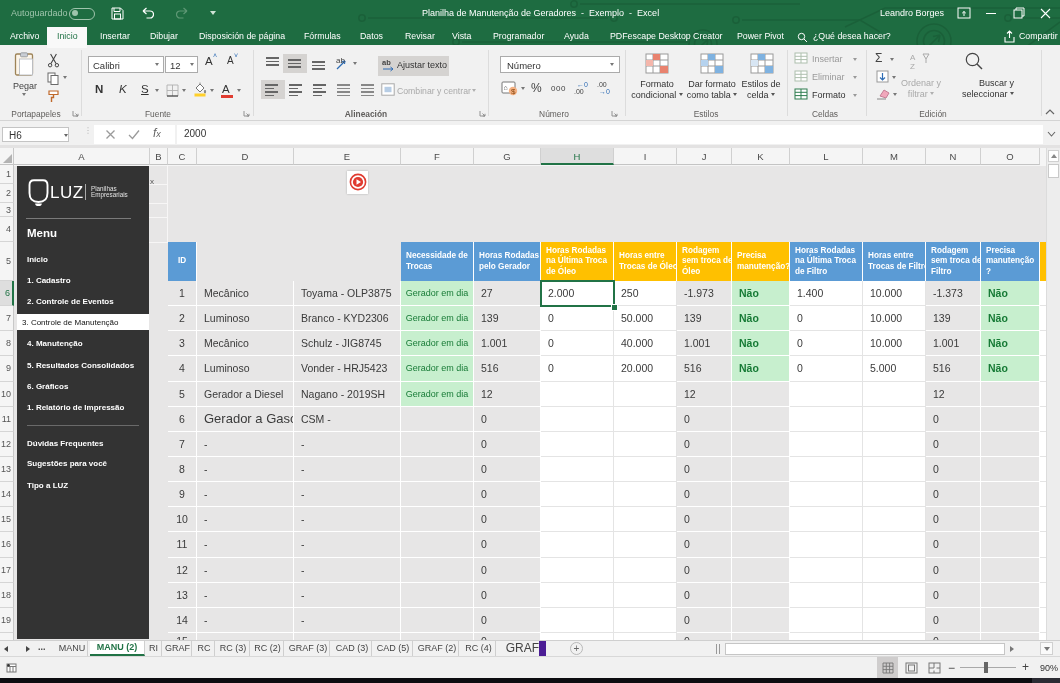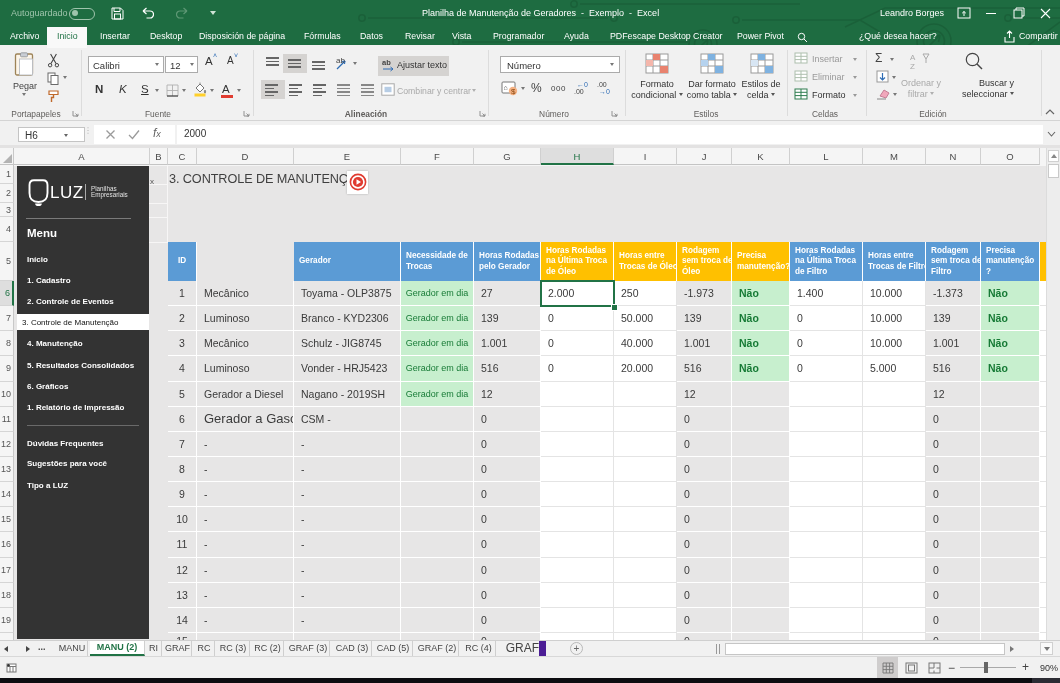--- a/index.html
+++ b/index.html
@@ -101,36 +101,36 @@
 <path d="M995 70 L1060 22"></path>
 <path d="M1014 18 L1060 18"></path>
         <circle cx="1008" cy="18" r="3.2"></circle>
 <path d="M742 20 L860 20 L880 32"></path>
         <circle cx="736" cy="20" r="3.2"></circle>
 </g>
     </svg>
 <span class="abs" style="left:47px;top:0;width:40px;height:21px;background:#f9f9f9;"></span>
 <span class="tabtxt" style="left:10px;">Archivo</span>
 <span class="tabtxt" style="left:100px;">Insertar</span>
-<span class="tabtxt" style="left:150px;">Desktop</span>
+<span class="tabtxt" style="left:150px;">Dibujar</span>
 <span class="tabtxt" style="left:199px;">Disposición de página</span>
 <span class="tabtxt" style="left:304px;">Fórmulas</span>
 <span class="tabtxt" style="left:360px;">Datos</span>
 <span class="tabtxt" style="left:405px;">Revisar</span>
 <span class="tabtxt" style="left:452px;">Vista</span>
 <span class="tabtxt" style="left:493px;">Programador</span>
 <span class="tabtxt" style="left:564px;">Ayuda</span>
 <span class="tabtxt" style="left:610px;">PDFescape Desktop Creator</span>
 <span class="tabtxt" style="left:737px;">Power Pivot</span>
 <span class="abs" style="left:57px;top:3.5px;font-size:8.8px;color:#217346;">Inicio</span>
 <svg class="abs" style="left:797px;top:5px" width="11" height="11" viewBox="0 0 11 11">
 <circle cx="4.5" cy="4.5" r="3.2" stroke="#fff" fill="none"></circle>
       <path d="M7 7 L10 10" stroke="#fff"></path>
     </svg>
-<span class="tabtxt" style="left:859px;">¿Qué desea hacer?</span>
+<span class="tabtxt" style="left:813px;">¿Qué desea hacer?</span>
 <svg class="abs" style="left:1003px;top:3px" width="13" height="13" viewBox="0 0 13 13">
 <path d="M2 7 L2 12 L11 12 L11 7 M6.5 1 L6.5 8 M4 3.5 L6.5 1 L9 3.5" stroke="#fff" fill="none" stroke-width="1.1"></path>
     </svg>
 <span class="tabtxt" style="left:1019px;">Compartir</span>
 </div>
 <div class="abs" style="left:0;top:45px;width:1060px;height:3px;background:#f1f1f1;"></div>
 <div class="abs" style="left:47px;top:45px;width:40px;height:3px;background:#f9f9f9;"></div>
 <div class="abs" id="ribbon">
 <div class="gsep" style="left:81px;"></div>
 <div class="gsep" style="left:253px;"></div>
@@ -362,21 +362,21 @@
 <svg class="abs" style="left:964px;top:3px" width="21" height="21" viewBox="0 0 21 21">
 <circle cx="8.5" cy="8.5" r="6.2" stroke="#444" fill="none" stroke-width="1.2"></circle>
 <path d="M13 13 L18 18" stroke="#444" stroke-width="1.4"></path>
     </svg>
 <div class="abs" style="left:938px;top:30px;width:76px;text-align:right;font-size:9px;color:#333;line-height:11px;">Buscar y<br>seleccionar <span style="display:inline-block;width:0;height:0;border-left:2.8px solid transparent;border-right:2.8px solid transparent;border-top:3.2px solid #555;vertical-align:2px;"></span></div>
 <svg class="abs" style="left:1045px;top:60px" width="10" height="8" viewBox="0 0 10 8">
 <path d="M1 6 L5 2 L9 6" stroke="#666" fill="none" stroke-width="1.2"></path>
     </svg>
 </div>
 <div class="abs" id="fbar">
-<div class="combo" style="left:18px;top:6px;width:67px;height:15px;border-color:#c4c4c4;">
+<div class="combo" style="left:2px;top:6px;width:67px;height:15px;border-color:#c4c4c4;">
       <span style="position:absolute;left:6px;top:1.5px;font-size:10px;color:#333;">H6</span>
     </div>
 <span class="da" style="left:64px;top:12.5px;border-top-color:#666;"></span>
 <div class="abs" style="left:84px;top:8px;width:3px;height:14px;color:#b0b0b0;font-size:8px;line-height:3.8px;">⋮</div>
 <div class="abs" style="left:94px;top:4px;width:81px;height:19px;background:#fff;"></div>
 <svg class="abs" style="left:105px;top:8px" width="11" height="11" viewBox="0 0 11 11">
 <path d="M1.5 1.5 L9.5 9.5 M9.5 1.5 L1.5 9.5" stroke="#9a9a9a" stroke-width="1.3"></path>
     </svg>
 <svg class="abs" style="left:128px;top:8px" width="12" height="11" viewBox="0 0 12 11">
 <path d="M1 6 L4.5 9.5 L11 1.5" stroke="#9a9a9a" stroke-width="1.3" fill="none"></path>
@@ -403,29 +403,27 @@
 <div class="colhead" style="left:732px;width:58px;">K</div>
 <div class="colhead" style="left:790px;width:73px;">L</div>
 <div class="colhead" style="left:863px;width:63px;">M</div>
 <div class="colhead" style="left:926px;width:55px;">N</div>
 <div class="colhead" style="left:981px;width:59px;">O</div>
 <div class="abs" style="left:3px;top:6px;width:0;height:0;border-left:9px solid transparent;border-bottom:9px solid #b3b3b3;"></div>
 <div class="abs" style="left:0;top:0;width:14px;height:17px;border-right:1px solid #c8c8c8;border-bottom:1px solid #c4c4c4;box-sizing:border-box;"></div>
 </div>
 <div class="abs" id="sheet">
 <span class="abs" style="left:150px;top:11px;font-size:8px;color:#555;">x</span>
-<div class="abs" style="left:169px;top:6px;width:178px;height:20px;overflow:hidden;font-size:12.7px;color:#3f3f3f;white-space:nowrap;letter-spacing:-0.1px;">3. CONTROLE DE MANUTENÇ</div>
 <div class="abs" style="left:347px;top:5px;width:21px;height:23px;background:#fff;box-shadow:0 0 2px rgba(0,0,0,0.25);"></div>
 <svg class="abs" style="left:349px;top:7px" width="18" height="18" viewBox="0 0 18 18">
 <circle cx="9" cy="9" r="7.6" stroke="#e03b30" stroke-width="1.6" fill="#fff"></circle>
 <circle cx="9" cy="9" r="5.1" fill="#e03b30"></circle>
 <path d="M7.5 6.3 L12 9 L7.5 11.7 Z" fill="#fff"></path>
     </svg>
 <div class="hdr" style="left:168px;top:76px;width:29px;height:39px;background:#5b9bd5;justify-content:center;padding:0;text-align:center;">ID</div>
-<div class="hdr" style="left:294px;top:76px;width:107px;height:39px;background:#5b9bd5;justify-content:flex-start;padding:0 0 0 5px;text-align:left;">Gerador</div>
 <div class="hdr" style="left:401px;top:76px;width:73px;height:39px;background:#5b9bd5;justify-content:flex-start;padding:0 0 0 5px;text-align:left;">Necessidade de<br>Trocas</div>
 <div class="hdr" style="left:474px;top:76px;width:67px;height:39px;background:#5b9bd5;justify-content:flex-start;padding:0 0 0 5px;text-align:left;">Horas Rodadas<br>pelo Gerador</div>
 <div class="hdr" style="left:541px;top:76px;width:73px;height:39px;background:#ffc000;justify-content:flex-start;padding:0 0 0 5px;text-align:left;">Horas Rodadas<br>na Última Troca<br>de Óleo</div>
 <div class="hdr" style="left:614px;top:76px;width:63px;height:39px;background:#ffc000;justify-content:flex-start;padding:0 0 0 5px;text-align:left;">Horas entre<br>Trocas de Óleo</div>
 <div class="hdr" style="left:677px;top:76px;width:55px;height:39px;background:#ffc000;justify-content:flex-start;padding:0 0 0 5px;text-align:left;">Rodagem<br>sem troca de<br>Óleo</div>
 <div class="hdr" style="left:732px;top:76px;width:58px;height:39px;background:#ffc000;justify-content:flex-start;padding:0 0 0 5px;text-align:left;">Precisa<br>manutenção?</div>
 <div class="hdr" style="left:790px;top:76px;width:73px;height:39px;background:#5b9bd5;justify-content:flex-start;padding:0 0 0 5px;text-align:left;">Horas Rodadas<br>na Última Troca<br>de Filtro</div>
 <div class="hdr" style="left:863px;top:76px;width:63px;height:39px;background:#5b9bd5;justify-content:flex-start;padding:0 0 0 5px;text-align:left;">Horas entre<br>Trocas de Filtro</div>
 <div class="hdr" style="left:926px;top:76px;width:55px;height:39px;background:#5b9bd5;justify-content:flex-start;padding:0 0 0 5px;text-align:left;">Rodagem<br>sem troca de<br>Filtro</div>
 <div class="hdr" style="left:981px;top:76px;width:59px;height:39px;background:#5b9bd5;justify-content:flex-start;padding:0 0 0 5px;text-align:left;">Precisa<br>manutenção<br>?</div>

